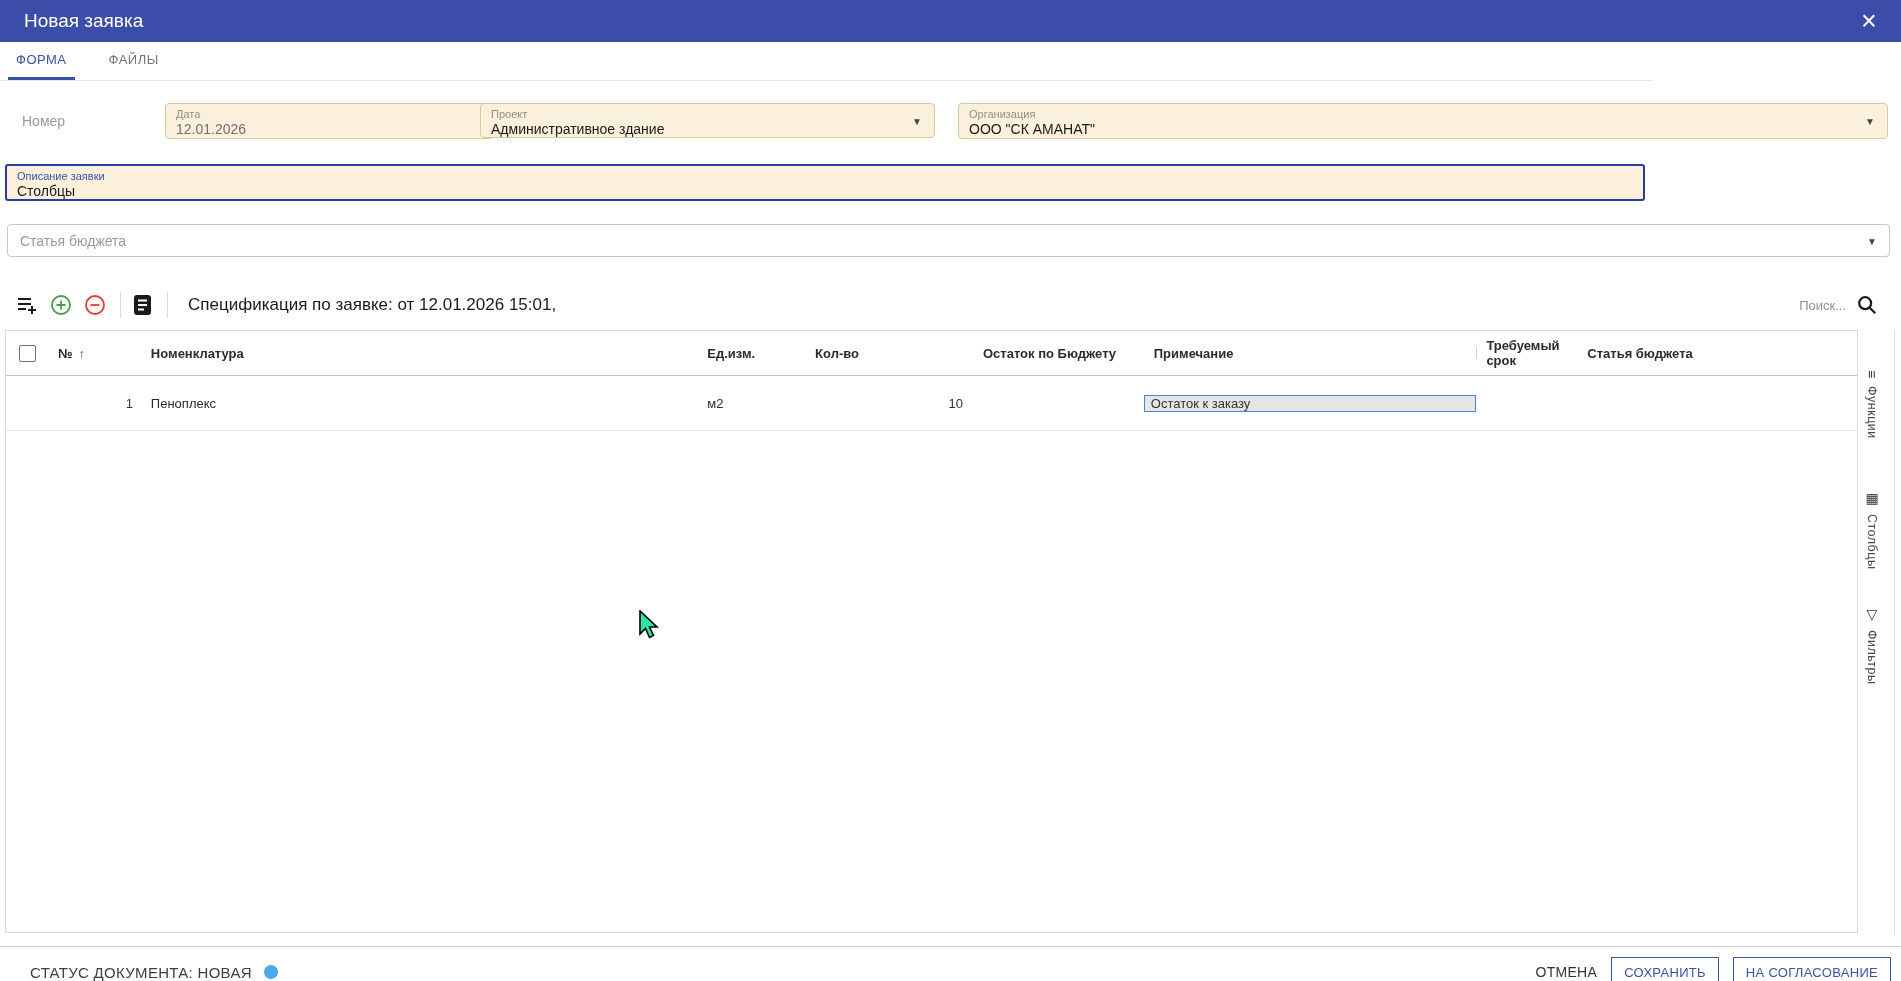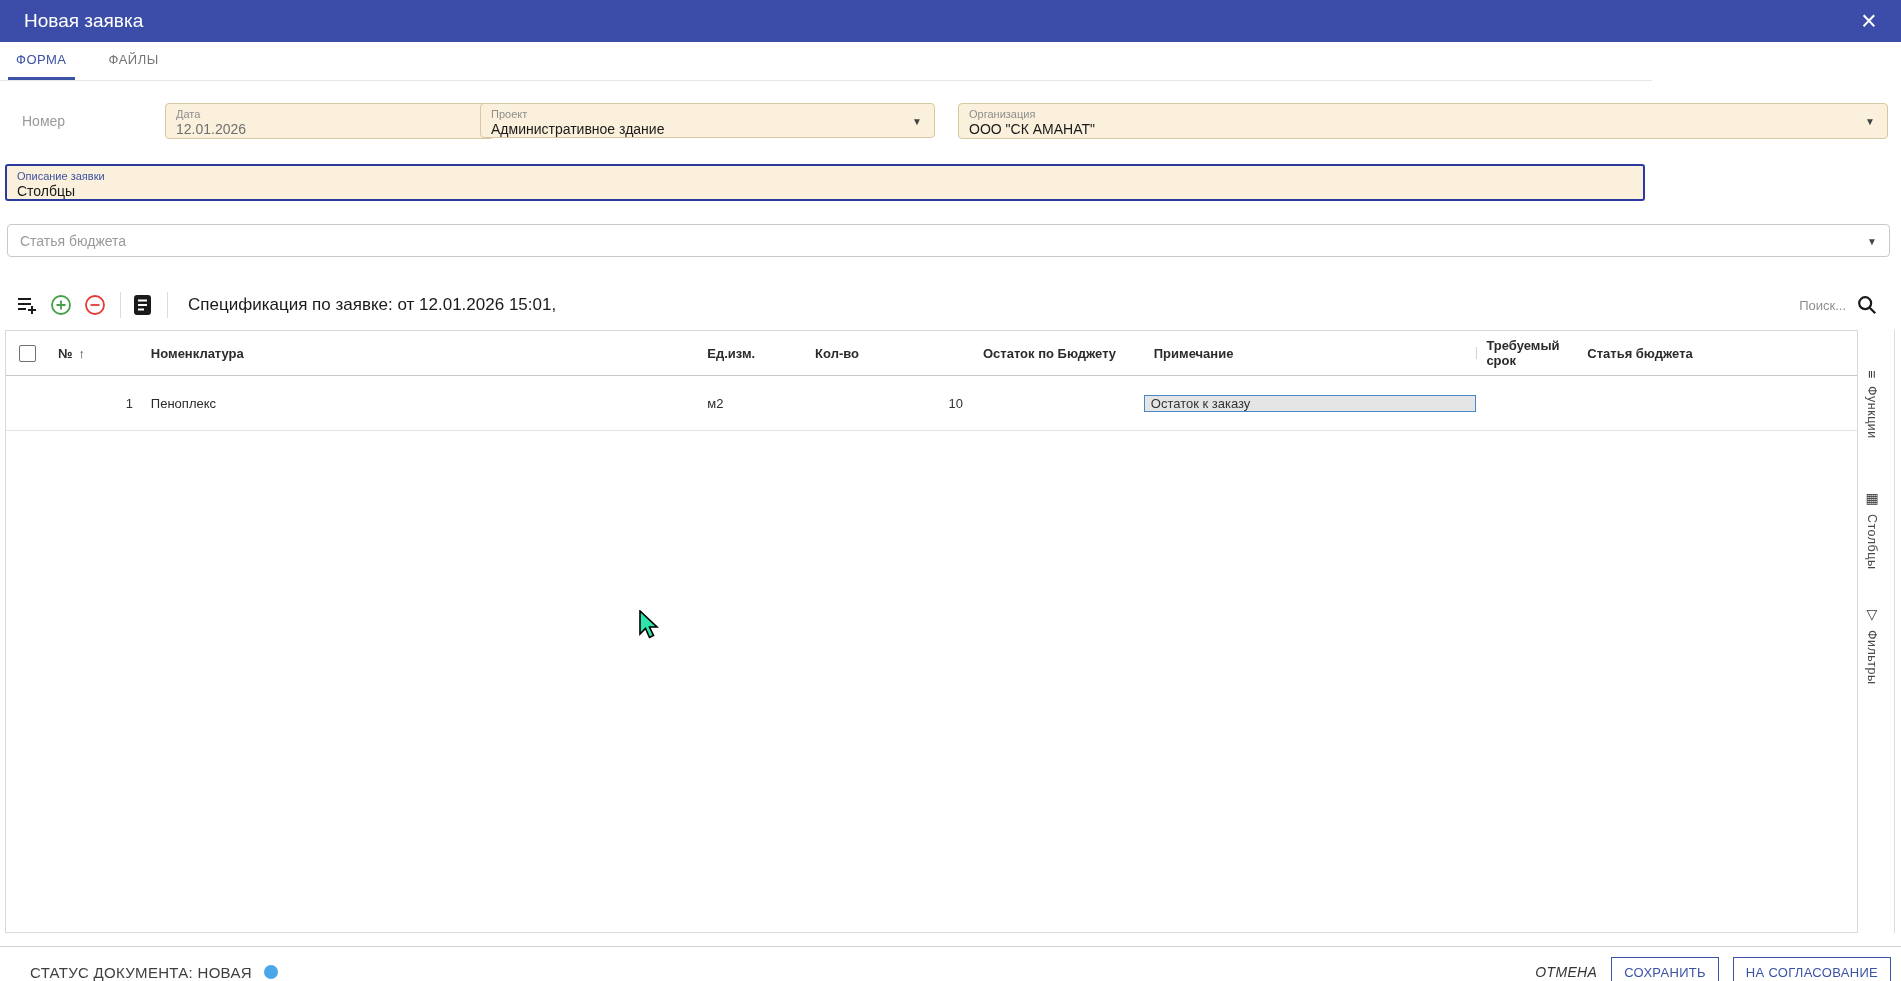--- a/index.html
+++ b/index.html
@@ -84,21 +84,21 @@
               font-size:12.5px; letter-spacing:.5px; cursor:pointer; display:flex;
               align-items:center; }
   .side-icon { font-size:14px; margin-bottom:7px; color:#333; }
 
   
   .footer { position:absolute; left:0; top:946px; width:1901px; height:51px;
             border-top:1px solid #cfcfcf; background:#fff; display:flex; align-items:center; }
   .status-text { margin-left:30px; font-size:15px; color:#3f3f3f; letter-spacing:.3px; }
   .status-dot { width:14px; height:14px; border-radius:50%; background:#4ba7e8; margin-left:12px; }
   .footer-right { margin-left:auto; display:flex; align-items:center; margin-right:10px; gap:14px; }
-  .btn-text { font-size:14px; color:#333; cursor:pointer; letter-spacing:.3px;font-style:italic; }
+  .btn-text { font-size:14px; color:#333; cursor:pointer; letter-spacing:.3px; }
   .btn-outline { border:1px solid #3b52a5; color:#3b52a5; background:#fff; border-radius:0;
                  font-size:13px; letter-spacing:.3px; padding:7px 12px; cursor:pointer;
                  font-family:"Liberation Sans", sans-serif; white-space:nowrap; }
 
   .cursor { position:absolute; left:638px; top:610px; pointer-events:none; }
 </style>
 </head>
 <body>
 
 <div class="titlebar">

